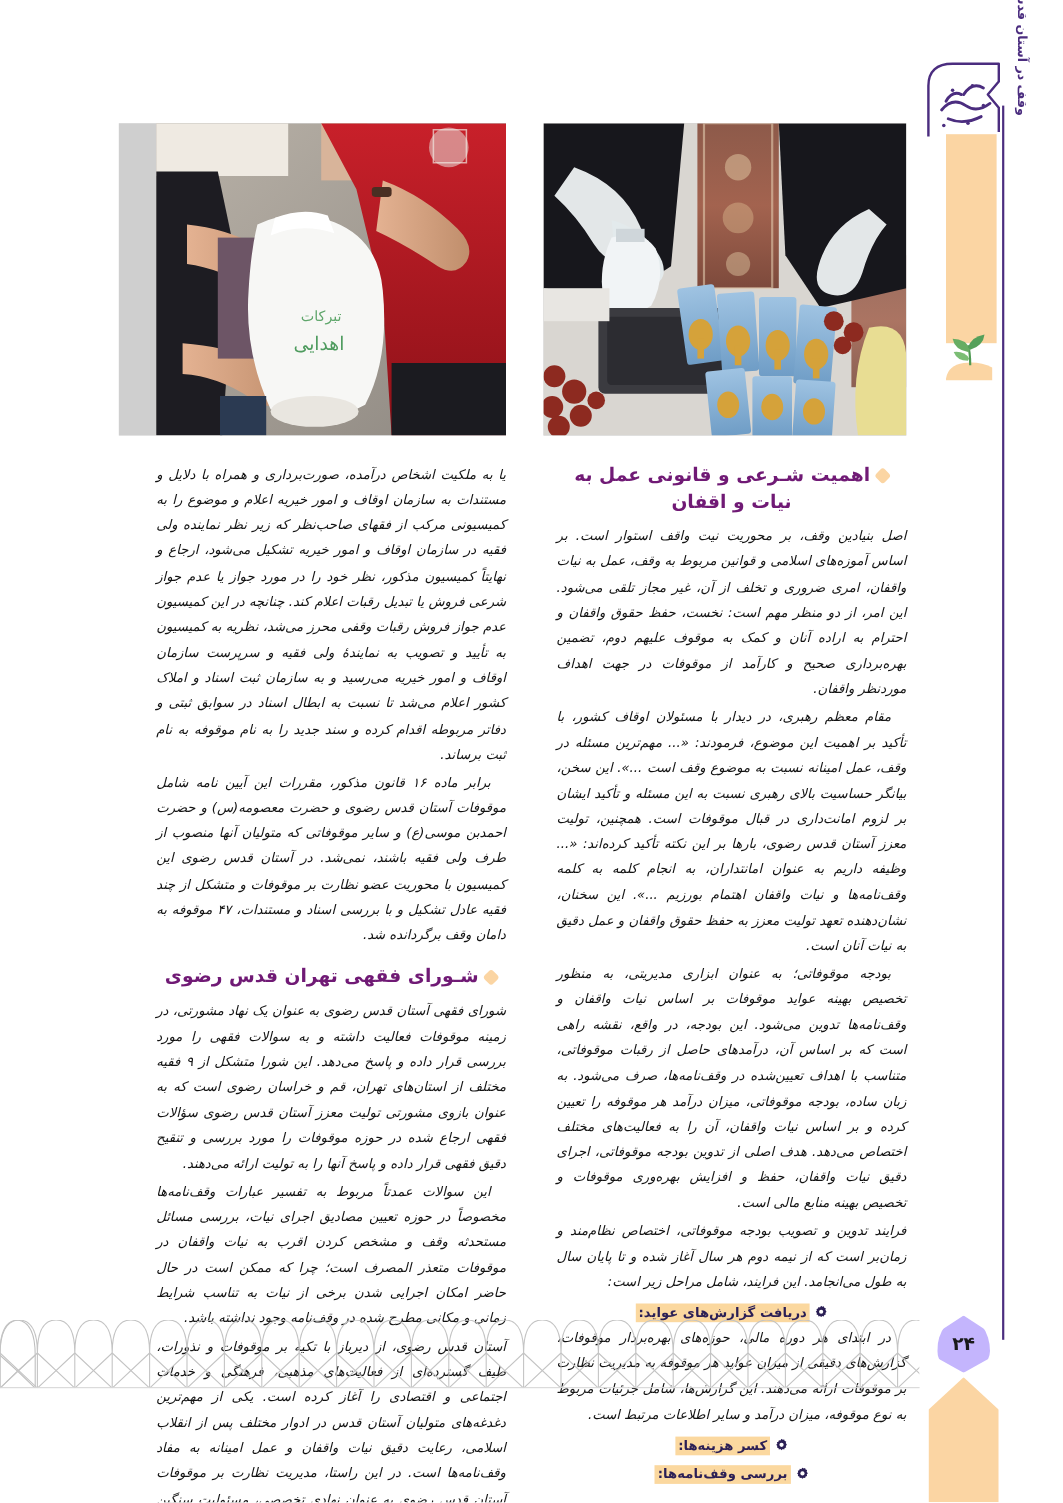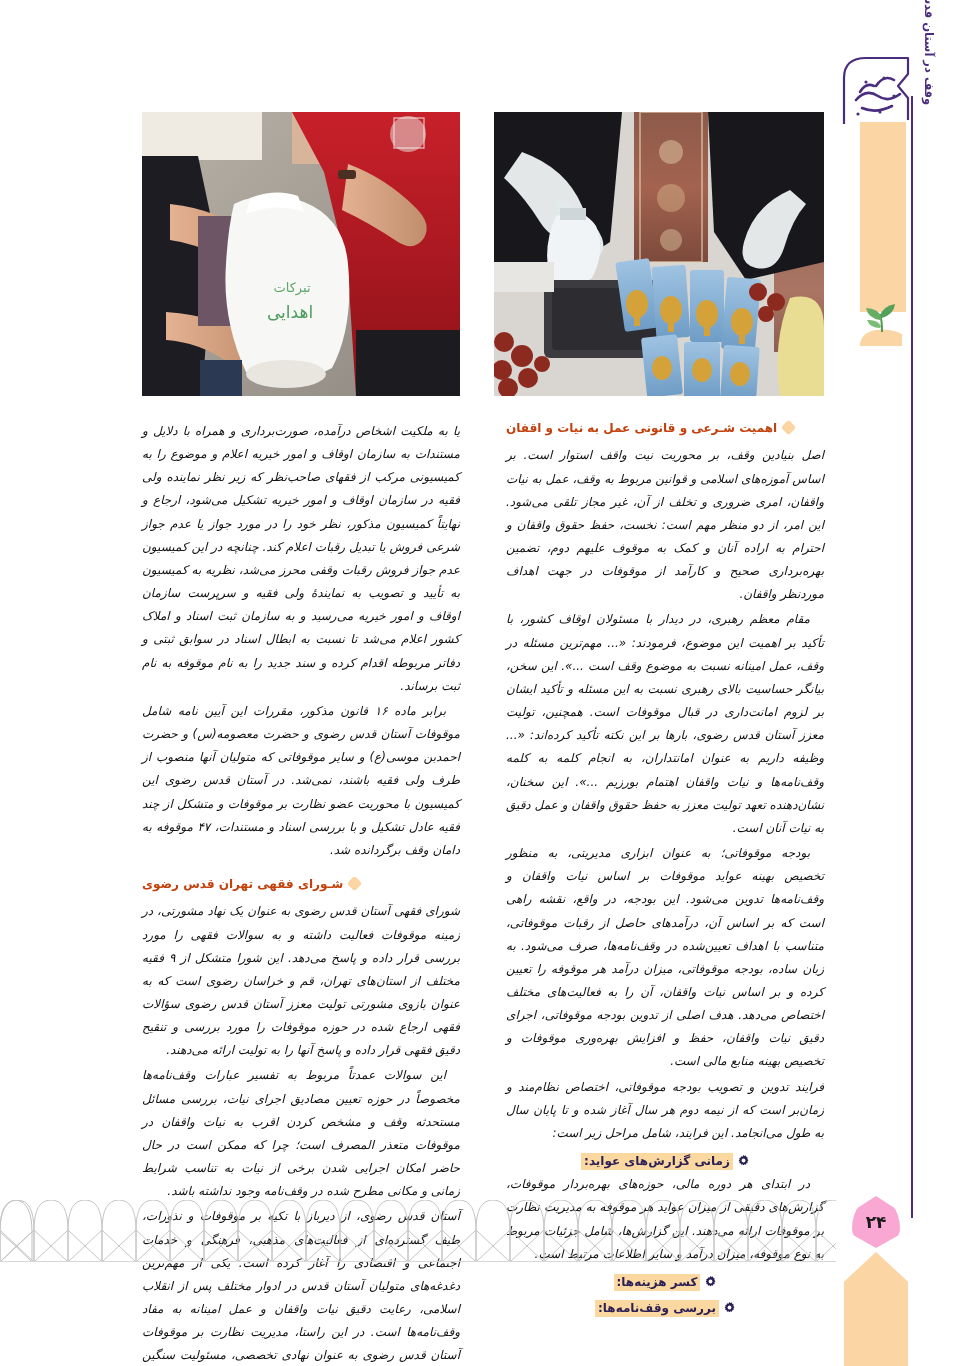--- a/index.html
+++ b/index.html
@@ -72,21 +72,21 @@
     right: 58px;
     width: 52px;
     height: 46px;
   }
   .page-number-badge {
     position: absolute;
     top: 1196px;
     right: 66px;
     width: 48px;
     height: 52px;
-    background: #f9a8d4;
+    background: #c4b5fd;
     border-radius: 50% 50% 50% 50% / 62% 62% 38% 38%;
     clip-path: polygon(50% 0%, 100% 30%, 100% 74%, 50% 100%, 0% 74%, 0% 30%);
     display: flex;
     align-items: center;
     justify-content: center;
   }
   .page-number-badge span {
     color: #1a1a1a;
     font-size: 17px;
     font-weight: bold;
@@ -100,43 +100,43 @@
     background: #fbd5a3;
     clip-path: polygon(50% 0%, 100% 26%, 100% 100%, 0% 100%, 0% 26%);
   }
 
   
   .photo {
     position: absolute;
     overflow: hidden;
     background: #cfcfcf;
   }
-  .photo-left  { right: 506px; top: 112px; width: 318px; height: 284px; }
+  .photo-left  { right: 506px; top: 112px; width: 318px; height: 284px; padding-left: 34px; }
   .photo-right { right: 142px; top: 112px; width: 330px; height: 284px; }
   .photo svg { display: block; width: 100%; height: 100%; }
 
   
   .col {
     position: absolute;
     top: 420px;
     width: 318px;
     direction: rtl;
     text-align: justify;
     color: #141414;
   }
   .col-right { right: 142px; }
   .col-left  { right: 506px; }
 
   h2.section-head {
     margin: 0 0 7px 0;
     padding: 0;
-    font-size: 12px;
+    font-size: 17px;
     font-weight: bold;
-    color: #c2410c;
-    text-align: left;
+    color: #701a75;
+    text-align: center;
     line-height: 1.45;
     letter-spacing: .2px;
   }
   h2.section-head.spaced { margin-top: 14px; }
   .diamond {
     display: inline-block;
     width: 11px;
     height: 11px;
     background: #fbd5a3;
     border-radius: 3px;
@@ -328,21 +328,21 @@
 
 
     <p class="body noindent">فرایند تدوین و تصویب بودجه موقوفاتی، اختصاص نظام‌مند و زمان‌بر است که از نیمه دوم هر سال آغاز شده و تا پایان سال به طول می‌انجامد. این فرایند، شامل مراحل زیر است:</p>
 
     <h3 class="sub-head">
       <span class="gear">
         <svg viewBox="0 0 24 24" aria-hidden="true">
             <path fill="#2b1f55" d="M12 0l2.3 2.1 3-.8.9 3 3 .9-.8 3L22.6 12l-2.2 2.3.8 3-3 .9-.9 3-3-.8L12 22.6l-2.3-2.2-3 .8-.9-3-3-.9.8-3L1.4 12l2.2-2.3-.8-3 3-.9.9-3 3 .8z"></path>
             <circle cx="12" cy="12" r="4.2" fill="#ffffff"></circle>
           </svg>
-      </span><span class="hl">زمانی گزارش‌های عواید:</span>
+      </span><span class="hl">دریافت گزارش‌های عواید:</span>
     </h3>
     <p class="body">در ابتدای هر دوره مالی، حوزه‌های بهره‌بردار موقوفات، گزارش‌های دقیقی از میزان عواید هر موقوفه به مدیریت نظارت بر موقوفات ارائه می‌دهند. این گزارش‌ها، شامل جزئیات مربوط به نوع موقوفه، میزان درآمد و سایر اطلاعات مرتبط است.</p>
 
     <h3 class="sub-head">
       <span class="gear">
         <svg viewBox="0 0 24 24" aria-hidden="true">
             <path fill="#2b1f55" d="M12 0l2.3 2.1 3-.8.9 3 3 .9-.8 3L22.6 12l-2.2 2.3.8 3-3 .9-.9 3-3-.8L12 22.6l-2.3-2.2-3 .8-.9-3-3-.9.8-3L1.4 12l2.2-2.3-.8-3 3-.9.9-3 3 .8z"></path>
             <circle cx="12" cy="12" r="4.2" fill="#ffffff"></circle>
           </svg>
       </span><span class="hl">کسر هزینه‌ها:</span>

